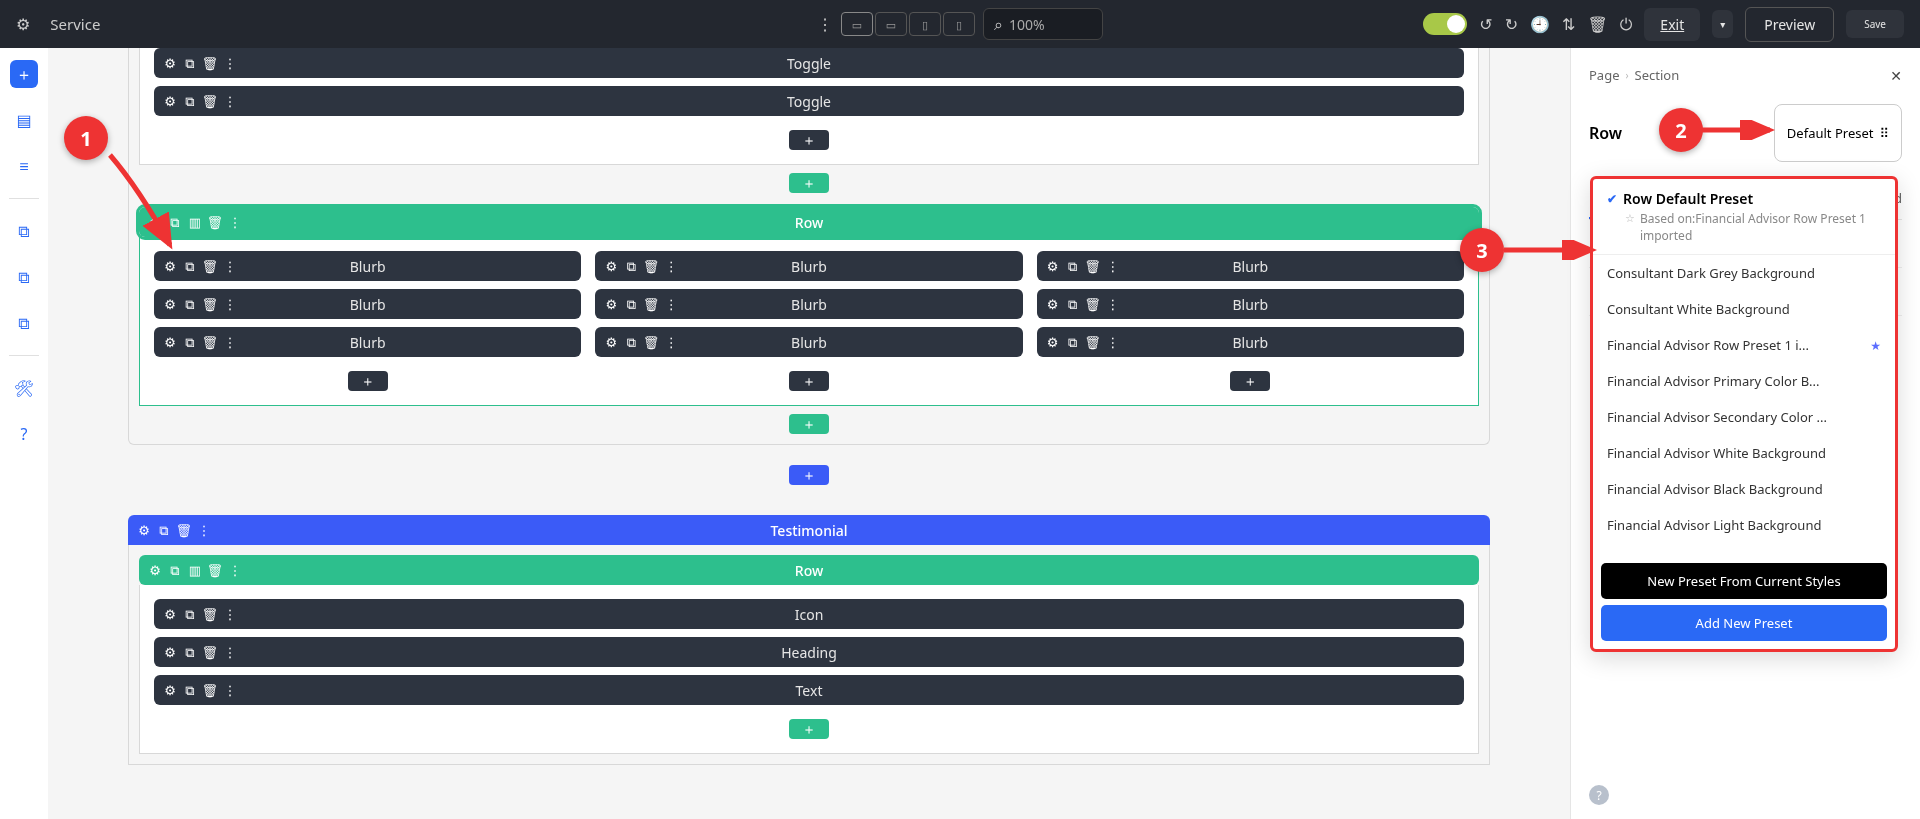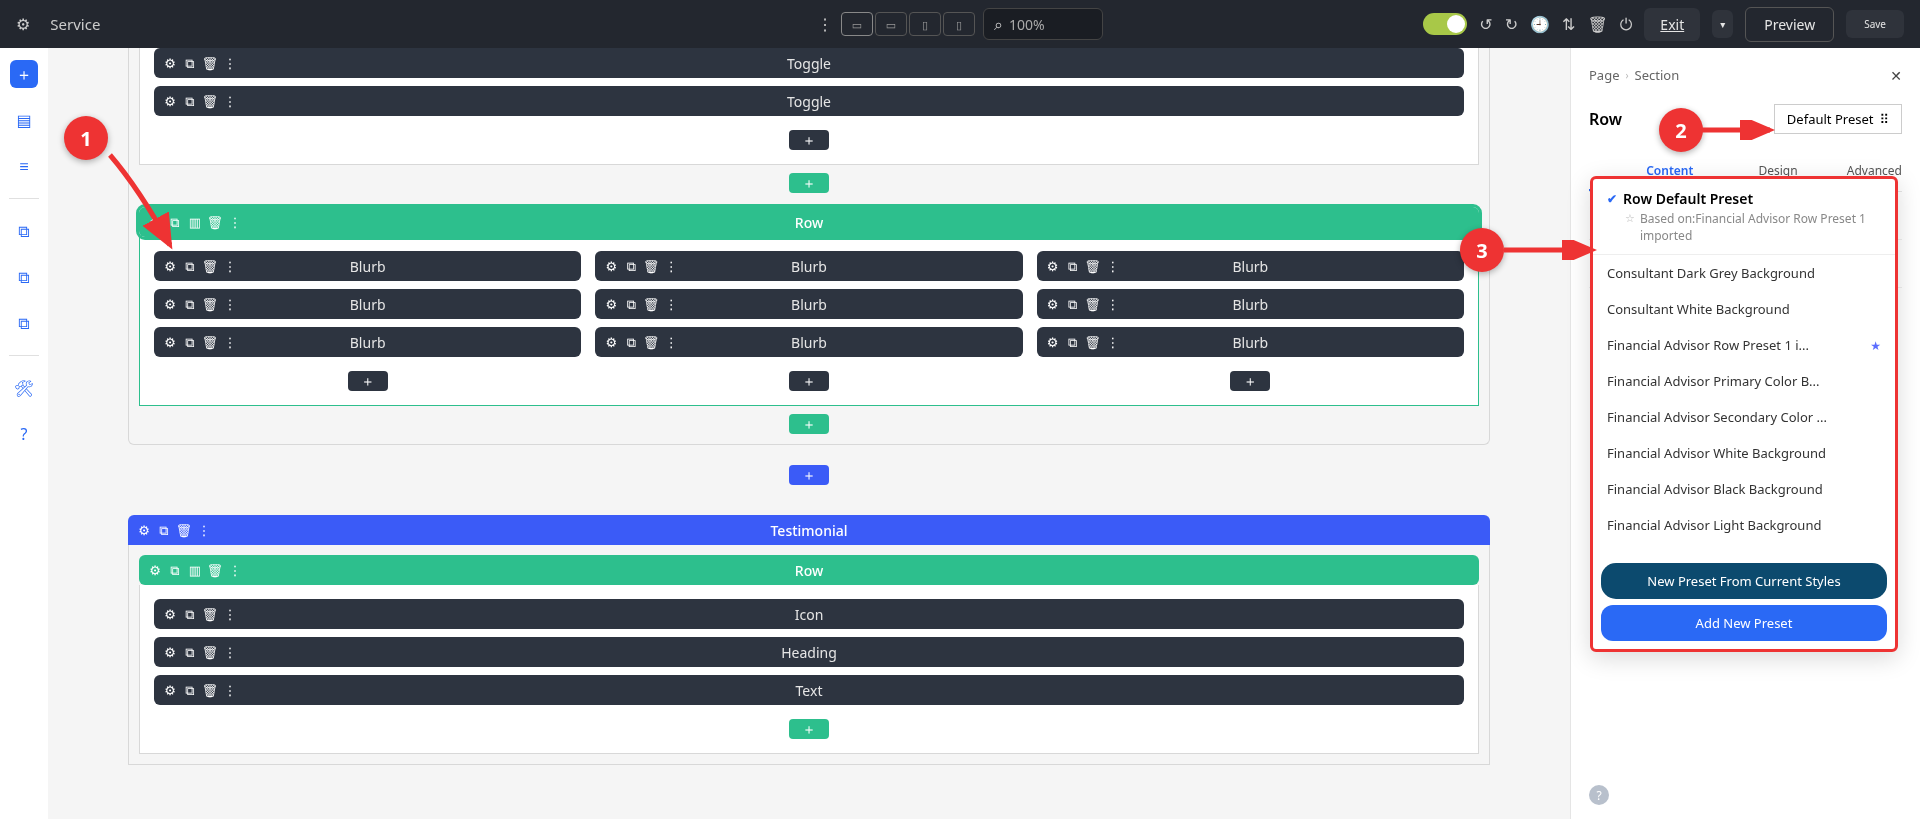--- a/index.html
+++ b/index.html
@@ -53,41 +53,41 @@
 .test-bar { height: 30px; background: #3b5bf7; border-radius: 6px 6px 0 0; display: flex; align-items: center; position: relative; }
 .test-wrap { margin-top: 0; }
 
 
 .rightpanel { position: absolute; right: 0; top: 48px; bottom: 0; width: 350px; background: #fff; border-left: 1px solid #e5e5e5; padding: 18px 18px; }
 .bc { font-size: 13px; color: #666; display: flex; gap: 6px; align-items: center; }
 .bc .chev { color: #bbb; font-size: 10px; }
 .closex { position: absolute; right: 18px; top: 18px; font-size: 14px; color: #444; cursor: pointer; }
 .row-row { display: flex; justify-content: space-between; align-items: center; margin-top: 20px; }
 .row-row .lbl { font-size: 16px; font-weight: 600; }
-.preset-btn { border: 1px solid #ccc; border-radius: 0; padding: 5px 12px; font-size: 13px; display: flex; gap: 6px; align-items: center; cursor: pointer; background: #fff; }
+.preset-btn { border: 1px solid #ccc; border-radius: 8px; padding: 19px 12px; font-size: 13px; display: flex; gap: 6px; align-items: center; cursor: pointer; background: #fff; }
 .tabs { display: flex; border-bottom: 1px solid #e5e5e5; margin-top: 18px; }
 .tab { flex: 1; text-align: right; padding: 10px 0; font-size: 12px; color: #555; cursor: pointer; }
 .tab.active { color: #2a69f5; border-bottom: 2px solid #2a69f5; font-weight: 600; }
 .acc { display: flex; justify-content: space-between; padding: 14px 4px; border-bottom: 1px solid #eee; font-size: 14px; color: #333; cursor: pointer; }
 .acc .car { color: #aaa; font-size: 11px; }
 .helpq { position: absolute; bottom: 14px; left: 18px; width: 20px; height: 20px; border-radius: 50%; background: #b8c0cc; color: #fff; font-size: 12px; display: flex; align-items: center; justify-content: center; cursor: pointer; }
 
 
 .dropdown { position: absolute; right: 22px; top: 176px; width: 308px; background: #fff; border: 3px solid #e33; border-radius: 6px; box-shadow: 0 6px 24px rgba(0,0,0,0.15); z-index: 50; overflow: hidden; }
 .dd-head { padding: 10px 14px; border-bottom: 1px solid #eee; }
 .dd-head .t1 { font-size: 14px; font-weight: 600; display: flex; gap: 6px; align-items: center; }
 .dd-head .chk { color: #2a69f5; font-size: 12px; }
 .dd-head .t2 { font-size: 12px; color: #888; margin-left: 18px; margin-top: 2px; display: flex; gap: 5px; }
 .dd-head .star { color: #bbb; font-size: 11px; }
 .dd-list { max-height: 300px; overflow: auto; }
 .dd-item { padding: 9px 14px; font-size: 13px; color: #333; cursor: pointer; display: flex; justify-content: space-between; align-items: center; }
 .dd-item .starb { color: #5b6dff; font-size: 12px; }
 .dd-foot { padding: 8px; display: flex; flex-direction: column; gap: 6px; }
-.ddbtn1 { background: #0c4a6e; color: #fff; border: none; border-radius: 15px; padding: 9px; font-size: 13px; cursor: pointer; }
-.ddbtn2 { background: #2a69f5; color: #fff; border: none; border-radius: 12px; padding: 9px; font-size: 13px; cursor: pointer; }
+.ddbtn1 { background: #000000; color: #fff; border: none; border-radius: 5px; padding: 9px; font-size: 13px; cursor: pointer; }
+.ddbtn2 { background: #2a69f5; color: #fff; border: none; border-radius: 5px; padding: 9px; font-size: 13px; cursor: pointer; }
 
 
 .anno-circ { position: absolute; width: 44px; height: 44px; background: #e33; border-radius: 50%; color: #fff; font-size: 20px; font-weight: 700; display: flex; align-items: center; justify-content: center; z-index: 60; pointer-events: none; box-shadow: 0 2px 6px rgba(0,0,0,0.3); }
 .anno-arrow { position: absolute; z-index: 60; pointer-events: none; }
 </style>
 </head>
 <body>
 
 <div class="topbar">
   <span class="gear">⚙</span>

